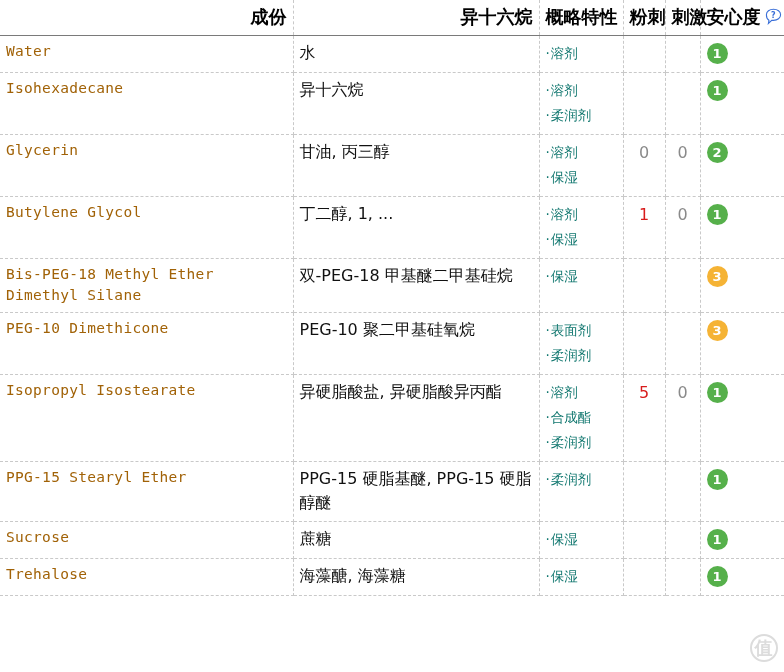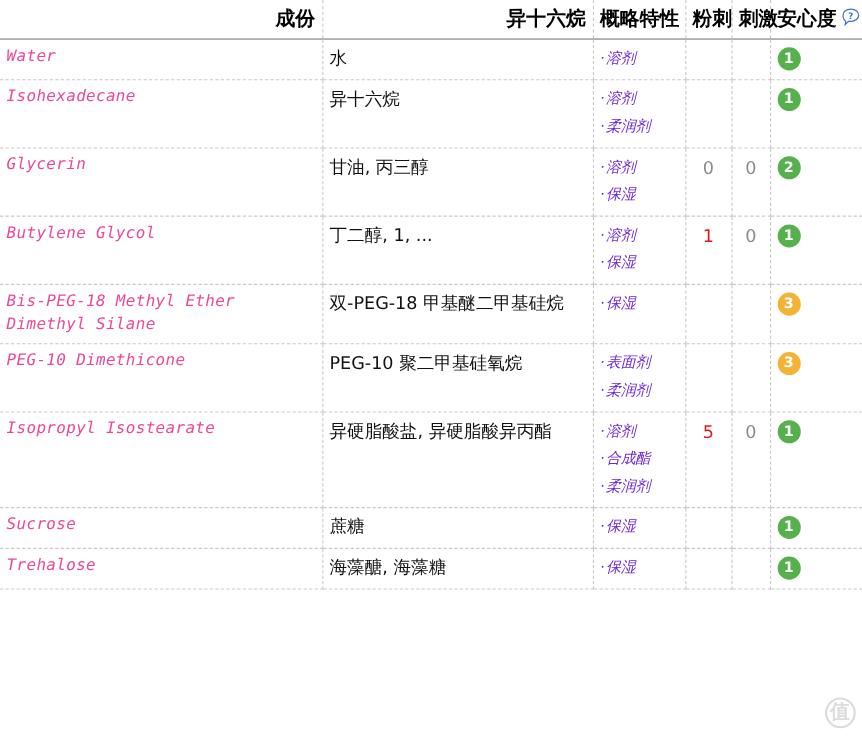--- a/index.html
+++ b/index.html
@@ -101,38 +101,37 @@
   
   td.c-name {
     font-family: "DejaVu Sans Mono", monospace;
     font-size: 14.5px;
     color: #4169c9;
     line-height: 21px;
     letter-spacing: 0.3px;
     padding-left: 8px;
     word-break: break-word;
   }
-  td.c-name .lnk { color: #ec4899; text-decoration: none; cursor: pointer; font-style: italic; }
+  td.c-name .lnk { color: #a16207; text-decoration: none; cursor: pointer; }
 
   td.c-cn {
     font-family: "DejaVu Sans", sans-serif;
     font-size: 16px;
     color: #111111;
     line-height: 24px;
     padding-left: 8px;
   }
 
   td.c-prop {
     font-family: "DejaVu Sans", sans-serif;
     font-size: 13.5px;
-    color: #6d28d9;
+    color: #0f766e;
     line-height: 25px;
     padding-left: 3px;
     white-space: nowrap;
-    font-style: italic;
   }
   td.c-prop .p { display: block; }
   td.c-prop .p::before { content: "·"; margin-right: 1px; }
 
   td.c-acne, td.c-irr {
     font-family: "DejaVu Sans", sans-serif;
     font-size: 16px;
     text-align: center;
     line-height: 25px;
     color: #8a8a8a;
@@ -273,20 +272,30 @@
           <td class="c-prop">
             <span class="p">溶剂</span>
             <span class="p">合成酯</span>
             <span class="p">柔润剂</span>
           </td>
           <td class="c-acne"><span class="v-hi">5</span></td>
           <td class="c-irr"><span class="v-lo">0</span></td>
           <td class="c-safe"><span class="badge g">1</span></td>
         </tr>
         <tr>
+          <td class="c-name"><span class="lnk">PPG-15 Stearyl Ether</span></td>
+          <td class="c-cn">PPG-15 硬脂基醚, PPG-15 硬脂醇醚</td>
+          <td class="c-prop">
+            <span class="p">柔润剂</span>
+          </td>
+          <td class="c-acne"></td>
+          <td class="c-irr"></td>
+          <td class="c-safe"><span class="badge g">1</span></td>
+        </tr>
+        <tr>
           <td class="c-name"><span class="lnk">Sucrose</span></td>
           <td class="c-cn">蔗糖</td>
           <td class="c-prop">
             <span class="p">保湿</span>
           </td>
           <td class="c-acne"></td>
           <td class="c-irr"></td>
           <td class="c-safe"><span class="badge g">1</span></td>
         </tr>
         <tr>

